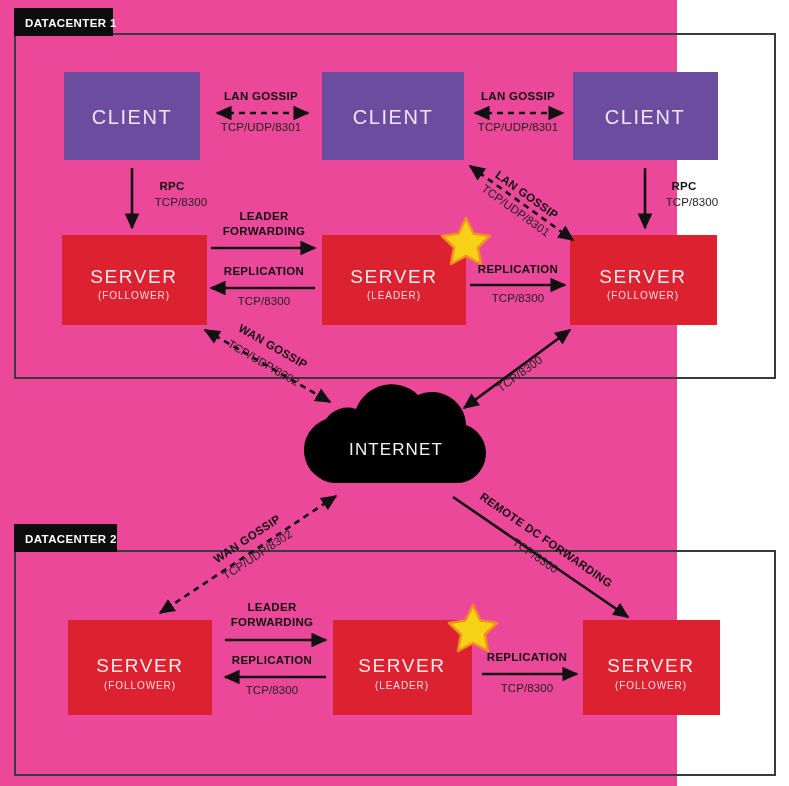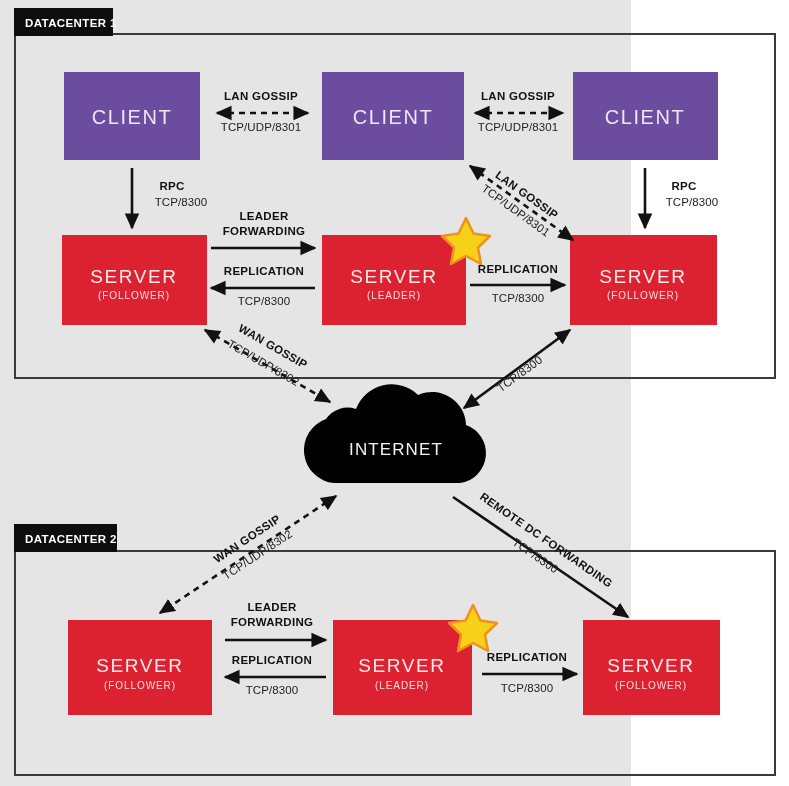--- a/index.html
+++ b/index.html
@@ -1,17 +1,17 @@
 <!DOCTYPE html>
 <html><head>
 <meta charset="utf-8">
 <style>
   html,body{margin:0;padding:0;background:#ffffff;}
   body{width:789px;height:786px;font-family:"Liberation Sans",sans-serif;overflow:hidden;}
-  #stage{position:relative;width:631px;height:786px;background:#e5e5e5;}
+  #stage{position:relative;width:631px;height:786px;background:#ec4899;padding-left:46px;}
   svg{position:absolute;left:0;top:0;}
   .dc-frame{fill:none;stroke:#3a3a3a;stroke-width:2;}
   .dc-tab{fill:#0d0d0d;}
   .dc-tab-text{fill:#ffffff;font-size:11.5px;font-weight:bold;letter-spacing:.4px;font-family:"Liberation Sans",sans-serif;}
   .client-box{fill:#6b4c9f;}
   .server-box{fill:#dc2230;}
   .node-title{fill:#eee6f5;font-size:20px;letter-spacing:1.6px;font-family:"Liberation Sans",sans-serif;text-anchor:middle;}
   .server-title{fill:#ffe9eb;font-size:19px;letter-spacing:1.6px;font-family:"Liberation Sans",sans-serif;text-anchor:middle;}
   .node-sub{fill:#ffd9dd;font-size:10px;letter-spacing:.9px;font-family:"Liberation Sans",sans-serif;text-anchor:middle;}
   .lbl{font-family:"Liberation Sans",sans-serif;text-anchor:middle;}

